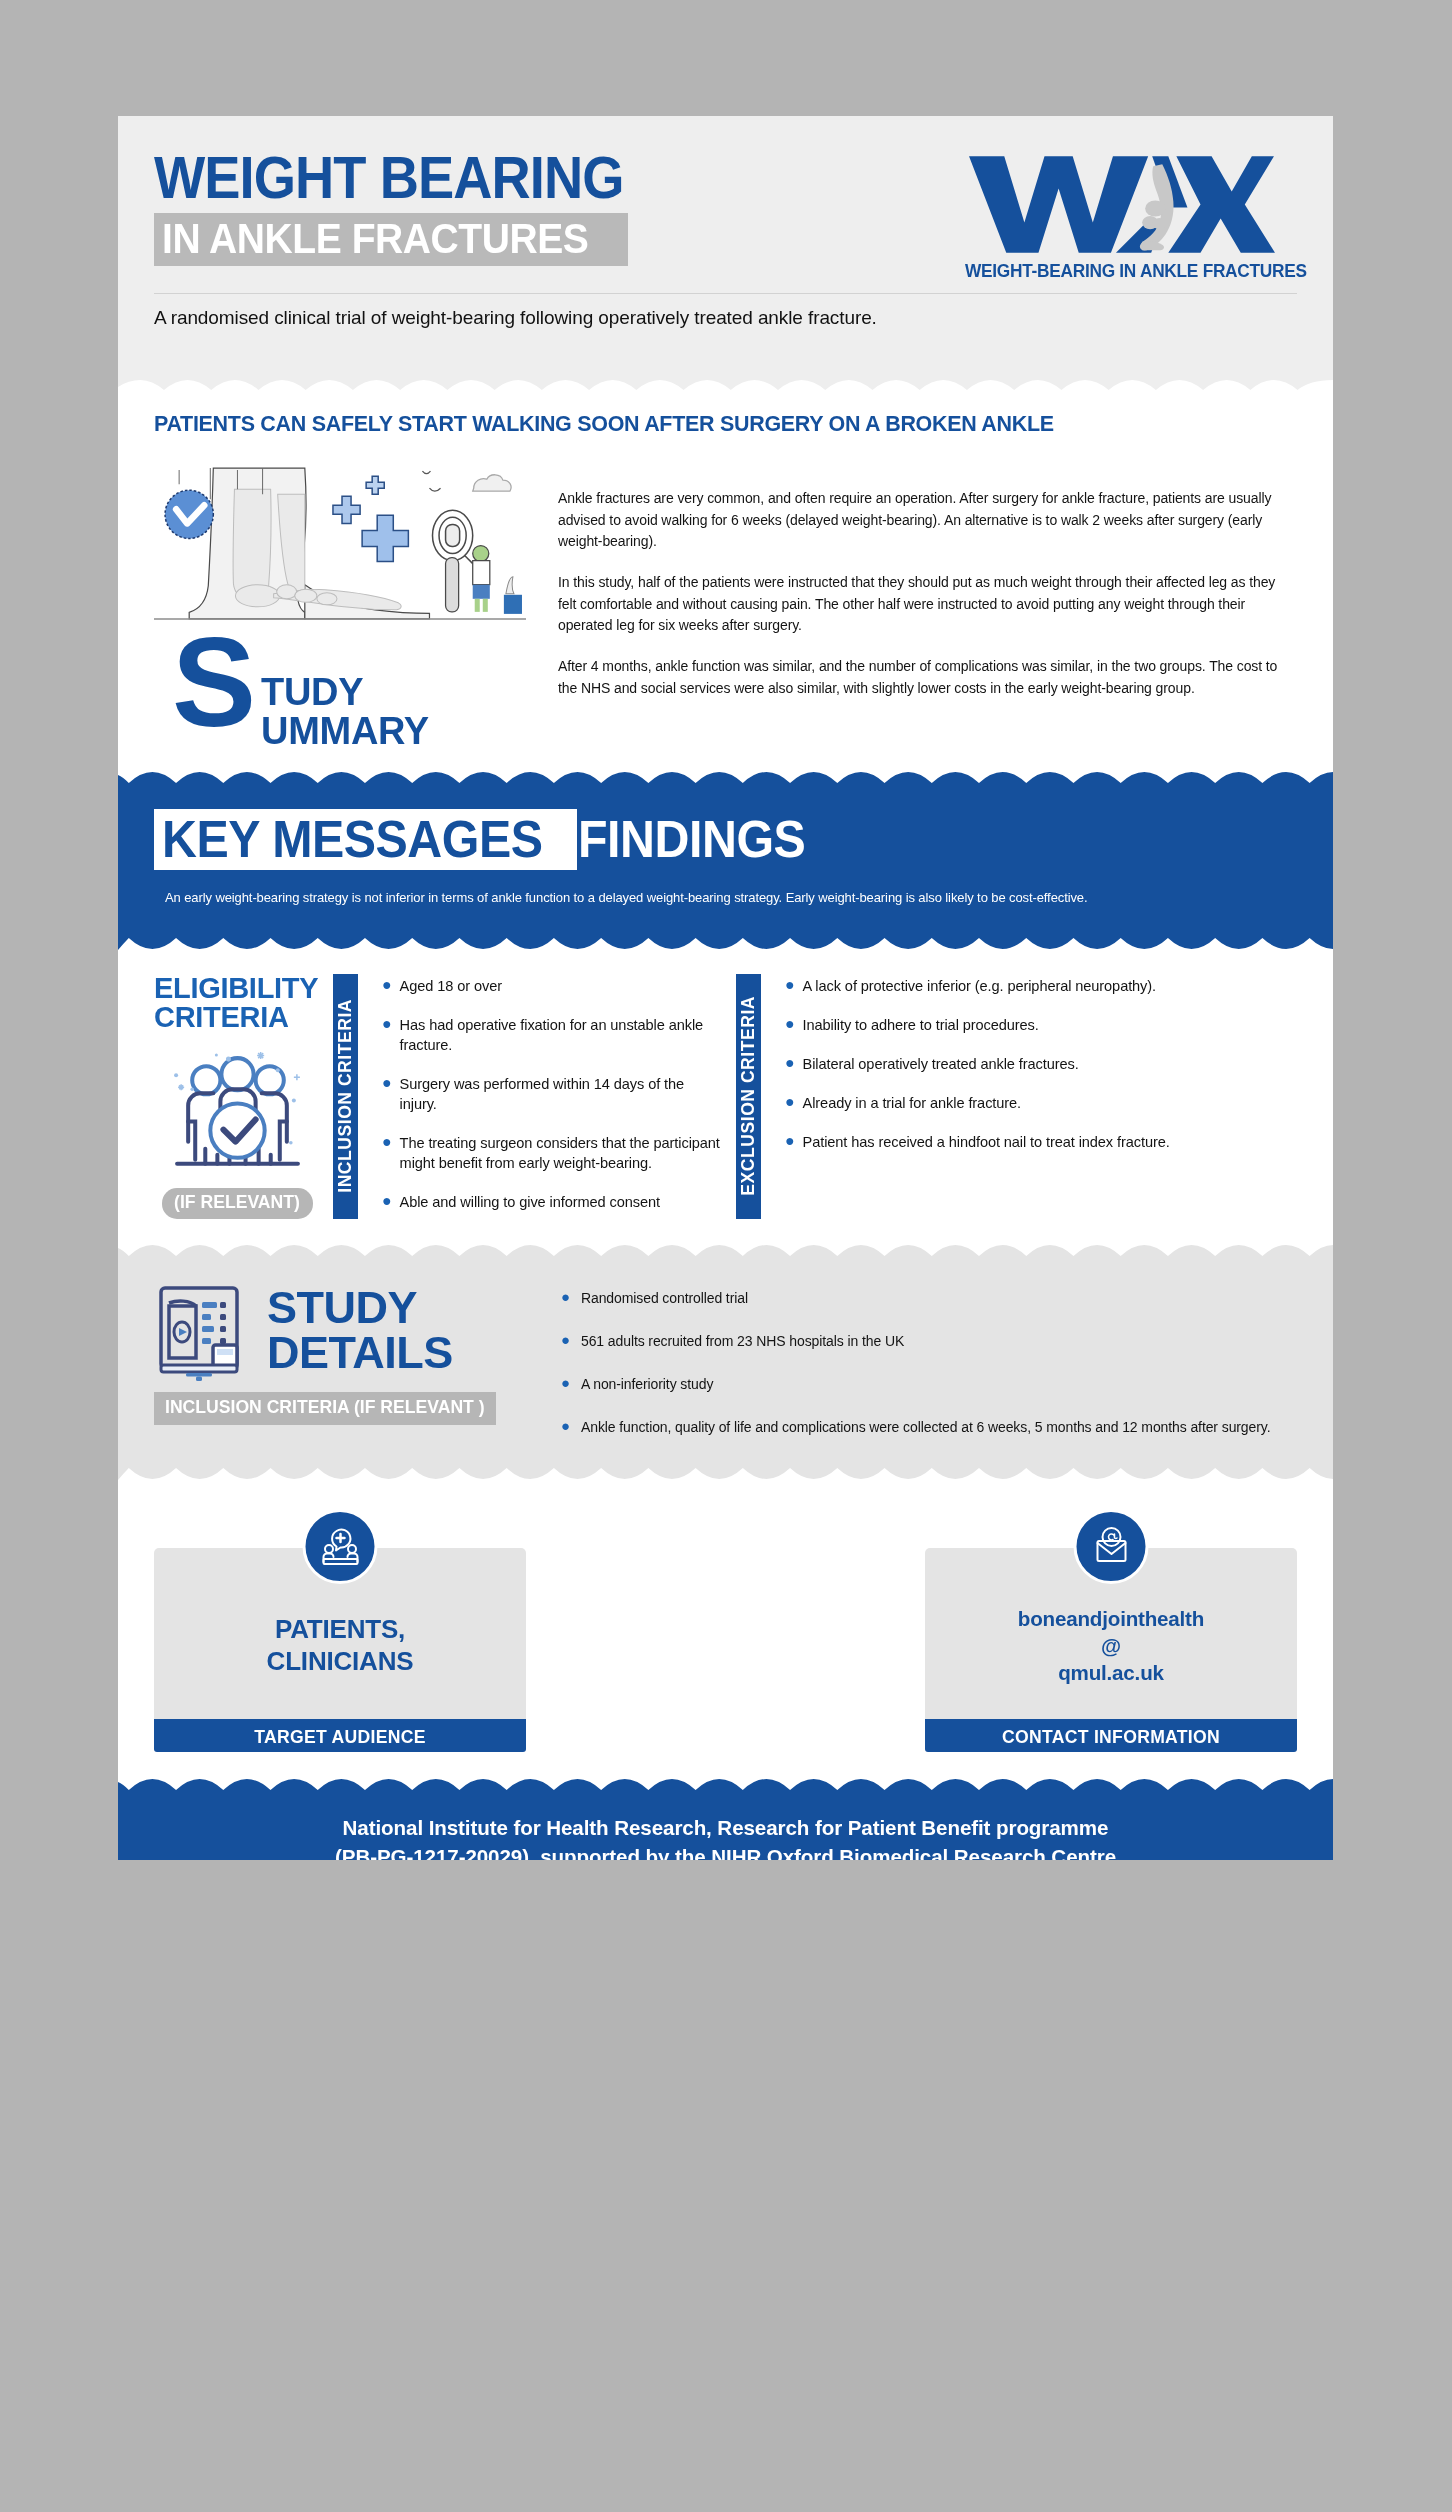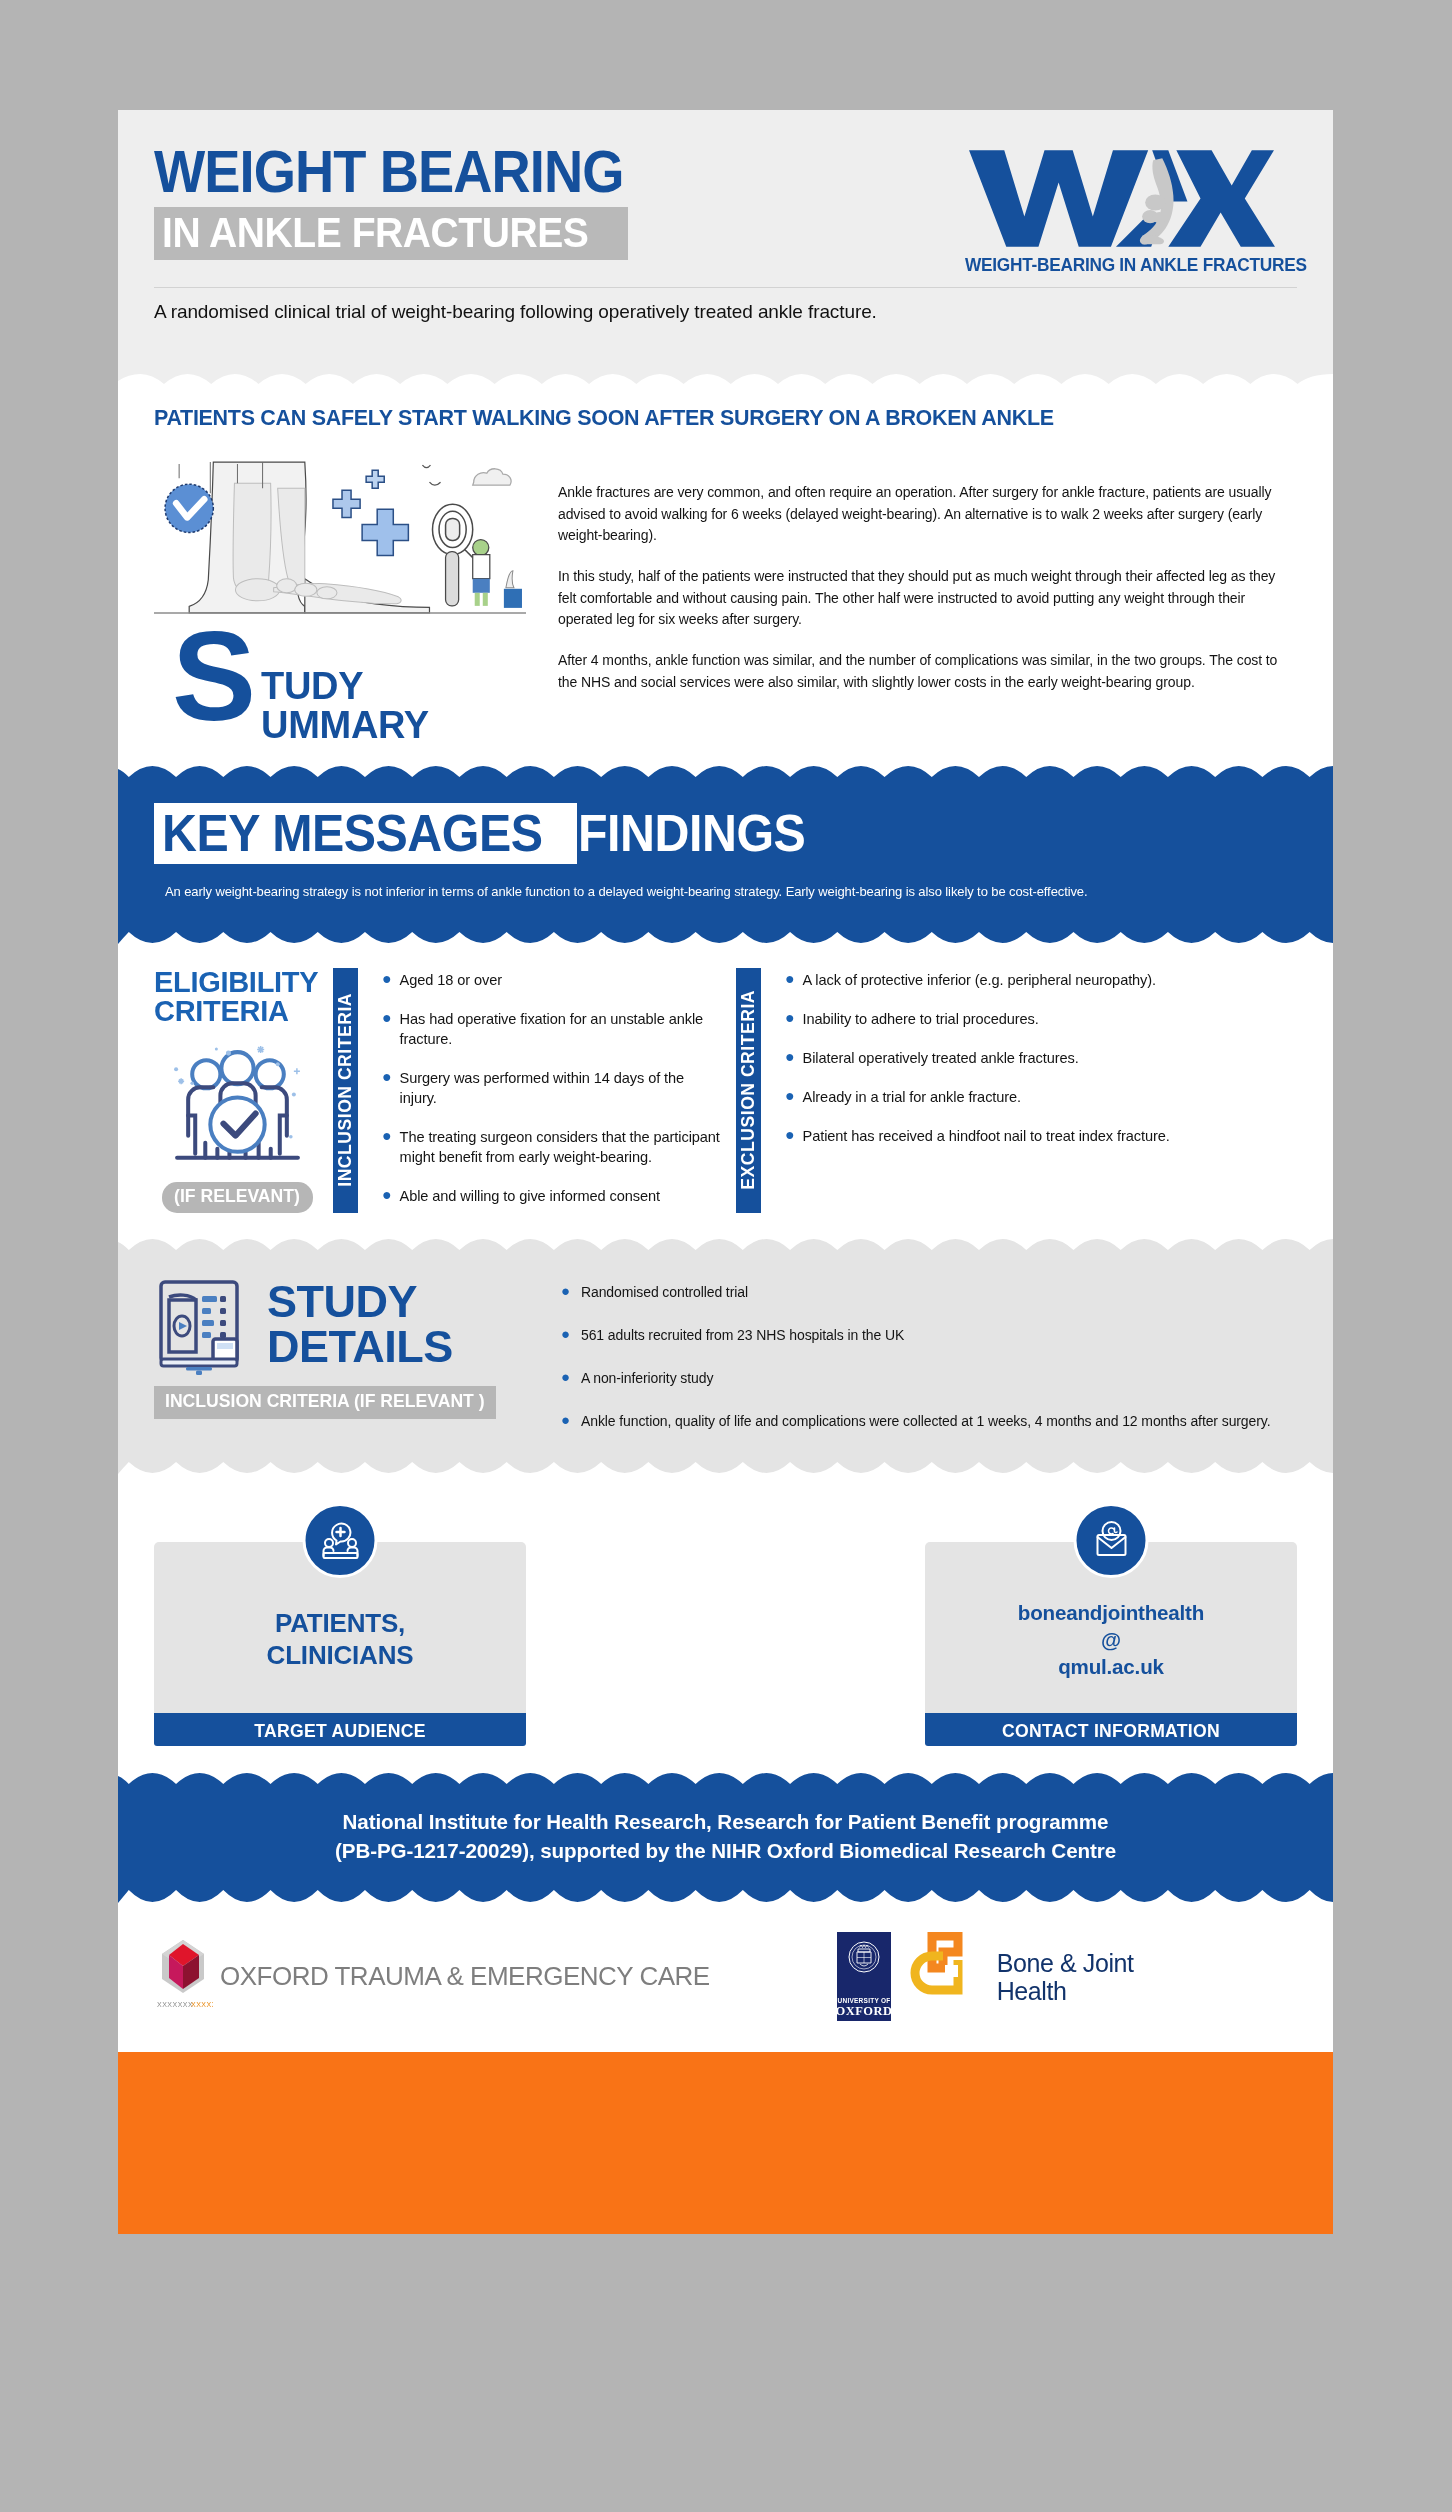--- a/index.html
+++ b/index.html
@@ -7,24 +7,24 @@
   html, body {
     width: 1452px;
     height: 2512px;
     background: #b4b4b4;
     font-family: "Liberation Sans", sans-serif;
   }
 
   .page {
     position: absolute;
     left: 118px;
-    top: 110px;
+    top: 116px;
     width: 1215px;
-    height: 2124px;
-    background: #f97316;
+    height: 1744px;
+    background: #e5e5e5;
     overflow: hidden;
   }
 
   
   .header {
     position: relative;
     background: #eeeeee;
     padding: 30px 36px 0 36px;
     height: 261px;
   }
@@ -640,21 +640,21 @@
       <div class="det-item">
           <span class="det-bullet">●</span>
           <span>561 adults recruited from 23 NHS hospitals in the UK</span>
         </div>
       <div class="det-item">
           <span class="det-bullet">●</span>
           <span>A non-inferiority study</span>
         </div>
       <div class="det-item">
           <span class="det-bullet">●</span>
-          <span>Ankle function, quality of life and complications were collected at 1 weeks, 4 months and 12 months after surgery.</span>
+          <span>Ankle function, quality of life and complications were collected at 6 weeks, 5 months and 12 months after surgery.</span>
         </div>
     </div>
   </div>
 
   <svg class="scallop" viewBox="0 0 2418 34" preserveAspectRatio="none">
     <rect width="2418" height="34" fill="#ffffff"></rect>
     <path d="M0,34 H2418 V0 H0 Z" fill="#e4e4e4"></path>
     <path d="M0,34 Q10,22 21.5,10 Q45,32 68.5,32 Q92,32 115.5,10 Q139,32 162.5,32 Q186,32 209.5,10 Q233,32 256.5,32 Q280,32 303.5,10 Q327,32 350.5,32 Q374,32 397.5,10 Q421,32 444.5,32 Q468,32 491.5,10 Q515,32 538.5,32 Q562,32 585.5,10 Q609,32 632.5,32 Q656,32 679.5,10 Q703,32 726.5,32 Q750,32 773.5,10 Q797,32 820.5,32 Q844,32 867.5,10 Q891,32 914.5,32 Q938,32 961.5,10 Q985,32 1008.5,32 Q1032,32 1055.5,10 Q1079,32 1102.5,32 Q1126,32 1149.5,10 Q1173,32 1196.5,32 Q1220,32 1243.5,10 Q1267,32 1290.5,32 Q1314,32 1337.5,10 Q1361,32 1384.5,32 Q1408,32 1431.5,10 Q1455,32 1478.5,32 Q1502,32 1525.5,10 Q1549,32 1572.5,32 Q1596,32 1619.5,10 Q1643,32 1666.5,32 Q1690,32 1713.5,10 Q1737,32 1760.5,32 Q1784,32 1807.5,10 Q1831,32 1854.5,32 Q1878,32 1901.5,10 Q1925,32 1948.5,32 Q1972,32 1995.5,10 Q2019,32 2042.5,32 Q2066,32 2089.5,10 Q2113,32 2136.5,32 Q2160,32 2183.5,10 Q2207,32 2230.5,32 Q2254,32 2277.5,10 Q2301,32 2324.5,32 Q2348,32 2371.5,10 Q2395,32 2418,32 V34 Z" fill="#ffffff"></path>
   </svg>
 

